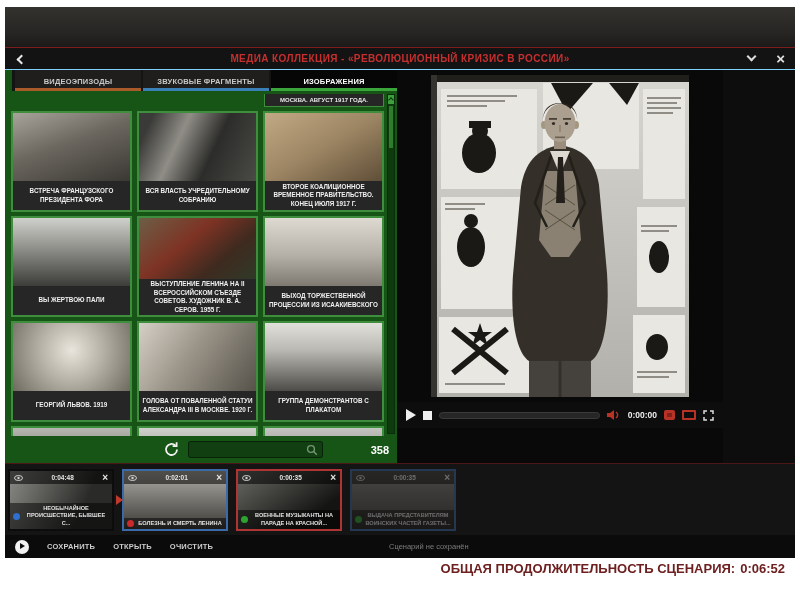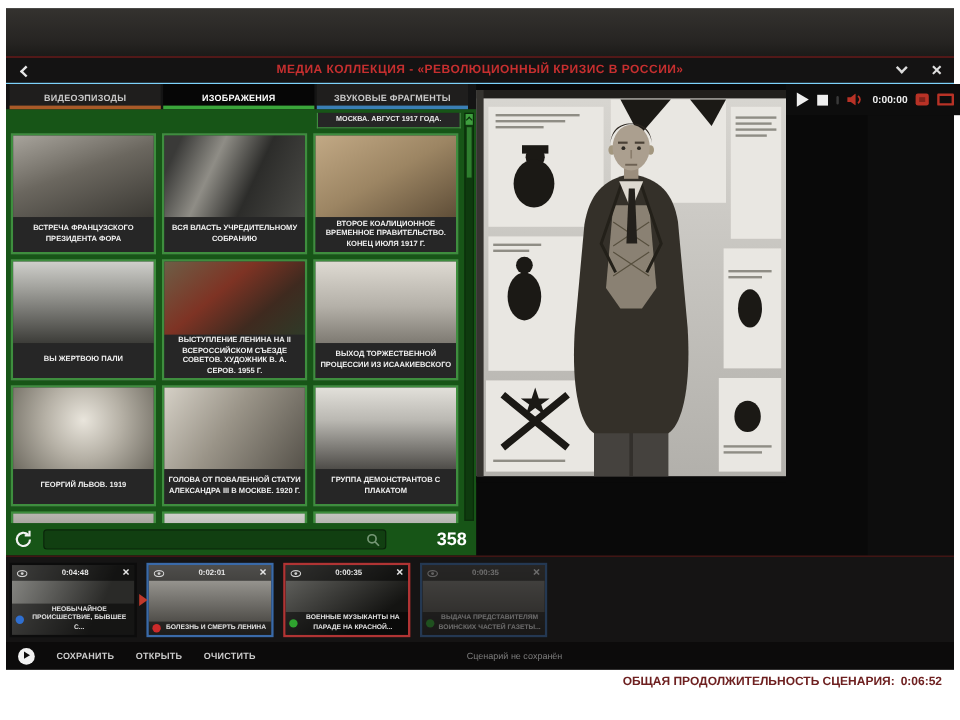--- a/index.html
+++ b/index.html
@@ -12,22 +12,22 @@
   .titlebar{position:relative;height:23px;background:#141313;border-top:1px solid #7d1d1d;border-bottom:1px solid #7dd3fc;display:flex;align-items:center;justify-content:center;}
   .title{color:#c62f2f;font-size:10px;font-weight:bold;letter-spacing:.4px;}
   .back-btn{position:absolute;left:8px;top:4px;width:16px;height:16px;cursor:pointer;}
   .chev-left{display:block;width:7px;height:7px;border-left:2px solid #e8e8e8;border-bottom:2px solid #e8e8e8;transform:rotate(45deg);margin:4px 0 0 5px;}
   .collapse-btn{position:absolute;right:36px;top:3px;width:14px;height:14px;cursor:pointer;}
   .chev-down{display:block;width:7px;height:7px;border-right:2px solid #dcdcdc;border-bottom:2px solid #dcdcdc;transform:rotate(45deg);margin:2px 0 0 3px;}
   .close-btn{position:absolute;right:10px;top:1px;color:#e0e0e0;font-size:15px;font-weight:bold;cursor:pointer;line-height:20px;}
 
   
   .main{display:flex;height:393px;}
-  .left-panel{width:392px;display:flex;flex-direction:column;background:#175517;}
-  .right-panel{width:326px;background:#090909;display:flex;flex-direction:row;}
+  .left-panel{width:392px;display:flex;flex-direction:column;background:#175517;align-items:flex-end;}
+  .right-panel{width:326px;background:#090909;display:flex;flex-direction:column;}
 
   
   .tabs{display:flex;height:21px;background:#141414;padding-left:3px;gap:2px;}
   .tab{width:126px;background:#1f1e1d;display:flex;flex-direction:column;justify-content:center;align-items:center;cursor:pointer;position:relative;}
   .tab span{color:#c9c9c9;font-size:7.5px;font-weight:bold;letter-spacing:.2px;margin-top:2px;}
   .tab .accent{position:absolute;bottom:0;left:0;right:0;height:3px;}
   .tab.video .accent{background:#a85a28;}
   .tab.audio .accent{background:#3a7fb5;}
   .tab.images{background:#060606;}
   .tab.images span{color:#fff;}
@@ -47,21 +47,21 @@
   .gscroll{position:absolute;right:2px;top:3px;bottom:2px;width:8px;background:#0e3a0e;border:1px solid #0a2d0a;}
   .gscroll .arrow-up{position:absolute;top:0;left:0;right:0;height:9px;background:#3f9f3f;cursor:pointer;}
   .gscroll .arrow-up i{display:block;width:4px;height:4px;border-left:1px solid #0c330c;border-top:1px solid #0c330c;transform:rotate(45deg);margin:3px auto 0;}
   .gscroll .thumb{position:absolute;top:11px;left:1px;width:4px;height:42px;background:#2e7d2e;cursor:grab;}
 
   
   .search-row{height:27px;display:flex;align-items:center;padding:0 8px 0 6px;gap:7px;}
   .refresh-btn{width:18px;height:18px;cursor:pointer;}
   .search-input{flex:1;height:17px;background:rgba(0,0,0,.25);border:1px solid rgba(0,0,0,.45);border-radius:3px;color:#e8ffe8;font-size:8px;padding:0 18px 0 5px;outline:none;}
   .mag{margin-left:-24px;width:12px;height:12px;opacity:.8;}
-  .count{color:#fff;font-size:15px;font-weight:bold;min-width:24px;text-align:right;margin-left:40px;}
+  .count{color:#fff;font-size:11px;font-weight:bold;min-width:24px;text-align:right;margin-left:40px;}
 
   
   .photo-stage{height:332px;display:flex;justify-content:center;align-items:flex-start;padding-top:5px;background:#090909;}
   .controls{height:26px;display:flex;align-items:center;padding:0 9px;gap:7px;background:#0d0d0d;}
   .play-btn{width:0;height:0;border-top:6px solid transparent;border-bottom:6px solid transparent;border-left:10px solid #efefef;cursor:pointer;}
   .stop-btn{width:9px;height:9px;background:#efefef;cursor:pointer;}
   .progress{flex:1;height:7px;background:#262626;border:1px solid #3a3a3a;border-radius:4px;cursor:pointer;}
   .vtime{color:#efefef;font-size:8.5px;font-weight:bold;}
   .cam-ic{width:11px;height:10px;background:#b83226;border-radius:2px;position:relative;cursor:pointer;}
   .cam-ic i{position:absolute;left:3px;top:3px;width:5px;height:4px;background:#7e221a;display:block;}
@@ -84,21 +84,21 @@
   .dot{width:7px;height:7px;border-radius:50%;flex:none;}
   .clip-foot .cap{flex:1;color:#e2e2e2;font-size:5.6px;font-weight:bold;line-height:1.3;text-align:center;}
   .playhead{position:absolute;left:111px;top:31px;width:0;height:0;border-top:5px solid transparent;border-bottom:5px solid transparent;border-left:7px solid #c0392b;}
 
   
   .footerbar{position:relative;height:23px;background:#0c0b0b;display:flex;align-items:center;padding:0 10px;}
   .circle-play{width:14px;height:14px;border-radius:50%;background:#f2f2f2;position:relative;cursor:pointer;flex:none;}
   .circle-play i{position:absolute;left:5px;top:3.5px;width:0;height:0;border-top:3.5px solid transparent;border-bottom:3.5px solid transparent;border-left:5px solid #0c0b0b;}
   .fbtn{color:#cdcdcd;font-size:7.5px;font-weight:bold;letter-spacing:.2px;cursor:pointer;margin-left:18px;}
   .status{position:absolute;left:384px;color:#7d7d7d;font-size:7.5px;}
-  .total{margin-left:auto;color:#6e2020;font-size:10px;font-weight:bold;display:flex;gap:5px;margin-top:44px;}
+  .total{margin-left:auto;color:#6e2020;font-size:13px;font-weight:bold;display:flex;gap:5px;margin-top:44px;}
 
   
   .img-c1{background:linear-gradient(160deg,#a8a49c,#6b675f 45%,#3a3833);}
   .img-c2{background:linear-gradient(115deg,#3a3a38 10%,#8f8d86 35%,#2c2c2a 62%,#4a4a46);}
   .img-c3{background:linear-gradient(150deg,#c2a985,#9c8563 50%,#5f4e38);}
   .img-c4{background:linear-gradient(#cfcfcb,#a5a5a0 30%,#3c3c38);}
   .img-c5{background:linear-gradient(140deg,#6d5e46,#7e3324 40%,#3f2a1f 70%,#2f3a28);}
   .img-c6{background:linear-gradient(#dedad2,#b4b0a8 55%,#7e7a72);}
   .img-c7{background:radial-gradient(circle at 50% 40%,#e9e5dc,#b5b0a5 45%,#6e6a60);}
   .img-c8{background:linear-gradient(125deg,#d5d0c6,#9a9488 45%,#56524a);}
@@ -131,26 +131,26 @@
   </div>
 
   <div class="main">
 
     <div class="left-panel">
       <div class="tabs">
         <div class="tab video">
               <span>ВИДЕОЭПИЗОДЫ</span>
               <i class="accent"></i>
             </div>
+        <div class="tab audio">
+              <span>ЗВУКОВЫЕ ФРАГМЕНТЫ</span>
+              <i class="accent"></i>
+            </div>
         <div class="tab images">
               <span>ИЗОБРАЖЕНИЯ</span>
-              <i class="accent"></i>
-            </div>
-        <div class="tab audio">
-              <span>ЗВУКОВЫЕ ФРАГМЕНТЫ</span>
               <i class="accent"></i>
             </div>
       </div>
 
       <div class="gallery-body">
         <div class="scroll-strip">
           <div class="scrolled-cap">МОСКВА. АВГУСТ 1917 ГОДА.</div>
         </div>
 
         <div class="grid-row">

